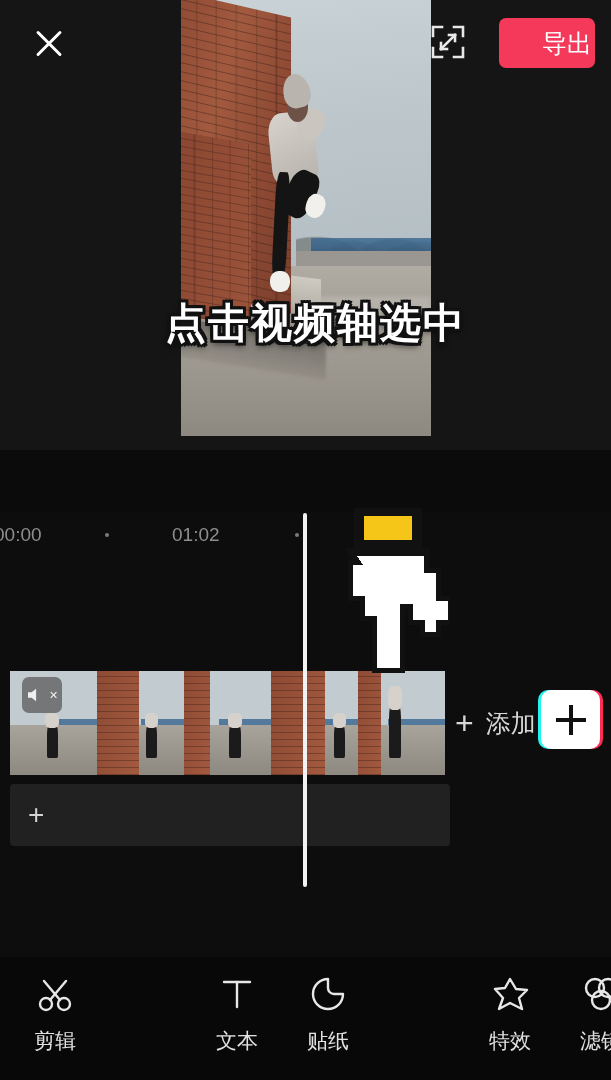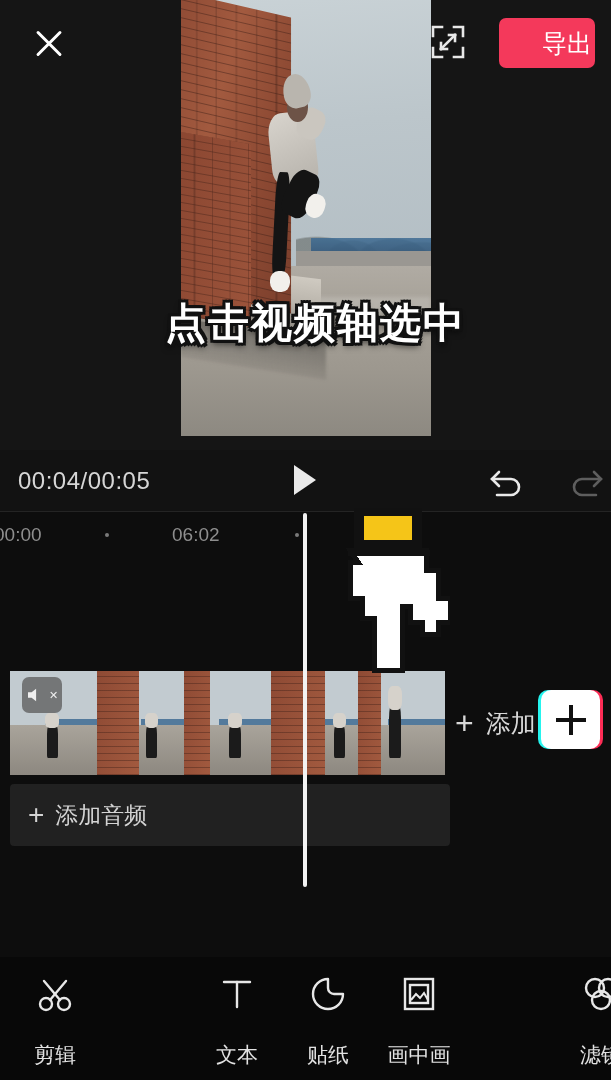--- a/index.html
+++ b/index.html
@@ -119,21 +119,21 @@
       display:flex; align-items:center; gap:11px; padding-left:18px; color:#d4d4d4; font-size:23px; cursor:pointer; }
   .audio-track .plus{ font-size:28px; line-height:1; }
 
   .playhead{ position:absolute; left:303px; top:1px; width:4px; height:374px; background:#f2f2f2; border-radius:2px; }
 
   
   .cursor{ position:absolute; left:346px; top:508px; width:104px; height:166px; pointer-events:none; }
 
   
   .toolbar{ position:absolute; left:0; bottom:0; width:611px; height:123px; background:#080808; }
-  .tool{ position:absolute; top:14px; width:92px; display:flex; flex-direction:column; align-items:center; gap:24px; cursor:pointer; }
+  .tool{ position:absolute; top:14px; width:92px; display:flex; flex-direction:column; align-items:center; gap:10px; cursor:pointer; }
   .tool .ico{ width:46px; height:46px; display:flex; align-items:center; justify-content:center; }
   .tool .lbl{ color:#e2e2e2; font-size:21px; }
 </style>
 </head>
 <body>
 
 <div id="app">
 
   <div class="preview-area">
     <div class="video-frame">
@@ -173,43 +173,27 @@
           <path d="M25 11 L25 17"></path>
         <path d="M11 25 L17 25"></path>
           <path d="M11 25 L11 19"></path>
       </svg>
     </div>
     <div class="export-btn">
       <span>导出</span>
     </div>
   </div>
 
-  <div class="controlbar">
-    <div class="timecode">00:04/00:05</div>
-    <div class="play-btn"></div>
-    <div class="undo-btn">
-      <svg width="40" height="32" viewBox="0 0 40 32" fill="none" stroke="#e9e9e9" stroke-width="2.6" stroke-linecap="round">
-        <path d="M12 6 L5 13 L12 20"></path>
-          <path d="M5 13 H24 A8 8 0 0 1 24 29 H10"></path>
-      </svg>
-    </div>
-    <div class="redo-btn">
-      <svg width="40" height="32" viewBox="0 0 40 32" fill="none" stroke="#5e5e5e" stroke-width="2.6" stroke-linecap="round">
-        <path d="M28 6 L35 13 L28 20"></path>
-          <path d="M35 13 H16 A8 8 0 0 0 16 29 H30"></path>
-      </svg>
-    </div>
-  </div>
 
   <div class="timeline">
 
     <div class="ruler">
       <div class="ruler-label" style="left:-6px">00:00</div>
       <div class="ruler-dot" style="left:105px"></div>
-      <div class="ruler-label" style="left:172px">06:02</div>
+      <div class="ruler-label" style="left:172px">01:02</div>
       <div class="ruler-dot" style="left:295px"></div>
     </div>
 
     <div class="video-track">
       <div class="thumb">
         <div class="th-sky"></div>
           <div class="th-ground"></div>
         <div class="th-blue"></div>
           <div class="th-fig" style="left:42%"></div>
         <div class="mute-badge">
@@ -249,21 +233,20 @@
       </div>
     </div>
 
     <div class="add-clip">
       <span class="plus">+</span>
       <span>添加</span>
     </div>
 
     <div class="audio-track">
       <span class="plus">+</span>
-      <span>添加音频</span>
     </div>
 
     <div class="playhead"></div>
   </div>
 
   <div class="plus-button"></div>
 
   <div class="cursor">
     <svg width="104" height="166" viewBox="0 0 52 83" shape-rendering="crispEdges">
       <rect x="4" y="0" width="34" height="21" fill="#111111"></rect>
@@ -300,31 +283,29 @@
     <div class="tool" style="left:191px">
       <span class="ico">
         <svg width="42" height="42" viewBox="0 0 42 42" fill="none" stroke="#e7e7e7" stroke-width="2.4" stroke-linecap="round">
           <path d="M8 9 H34"></path>
             <path d="M21 9 V34"></path>
         </svg>
       </span>
       <span class="lbl">文本</span>
     </div>
 
-    <div class="tool" style="left:373px">
-      <span class="ico">
-        <svg width="42" height="42" viewBox="0 0 42 42" fill="none" stroke="#e7e7e7" stroke-width="2.4">
-          <rect x="7" y="6" width="28" height="30"></rect>
-          <rect x="12" y="12" width="18" height="18"></rect>
-          <path d="M13 27 l5 -6 l4 4 l4 -5 l4 7" stroke-width="2"></path>
-        </svg>
-      </span>
-      <span class="lbl">画中画</span>
-    </div>
-
+
+    <div class="tool" style="left:464px">
+      <span class="ico">
+        <svg width="42" height="42" viewBox="0 0 42 42" fill="none" stroke="#e7e7e7" stroke-width="2.4" stroke-linejoin="round">
+          <path d="M21 6 L27 16 L38 17 L30 25 L33 36 L21 30 L10 36 L14 25 L6 16 L16 15 Z"></path>
+        </svg>
+      </span>
+      <span class="lbl">特效</span>
+    </div>
 
     <div class="tool" style="left:555px">
       <span class="ico">
         <svg width="42" height="42" viewBox="0 0 42 42" fill="none" stroke="#e7e7e7" stroke-width="2.4">
           <circle cx="15" cy="15" r="9"></circle>
             <circle cx="28" cy="15" r="9"></circle>
             <circle cx="21" cy="27" r="9"></circle>
         </svg>
       </span>
       <span class="lbl">滤镜</span>

